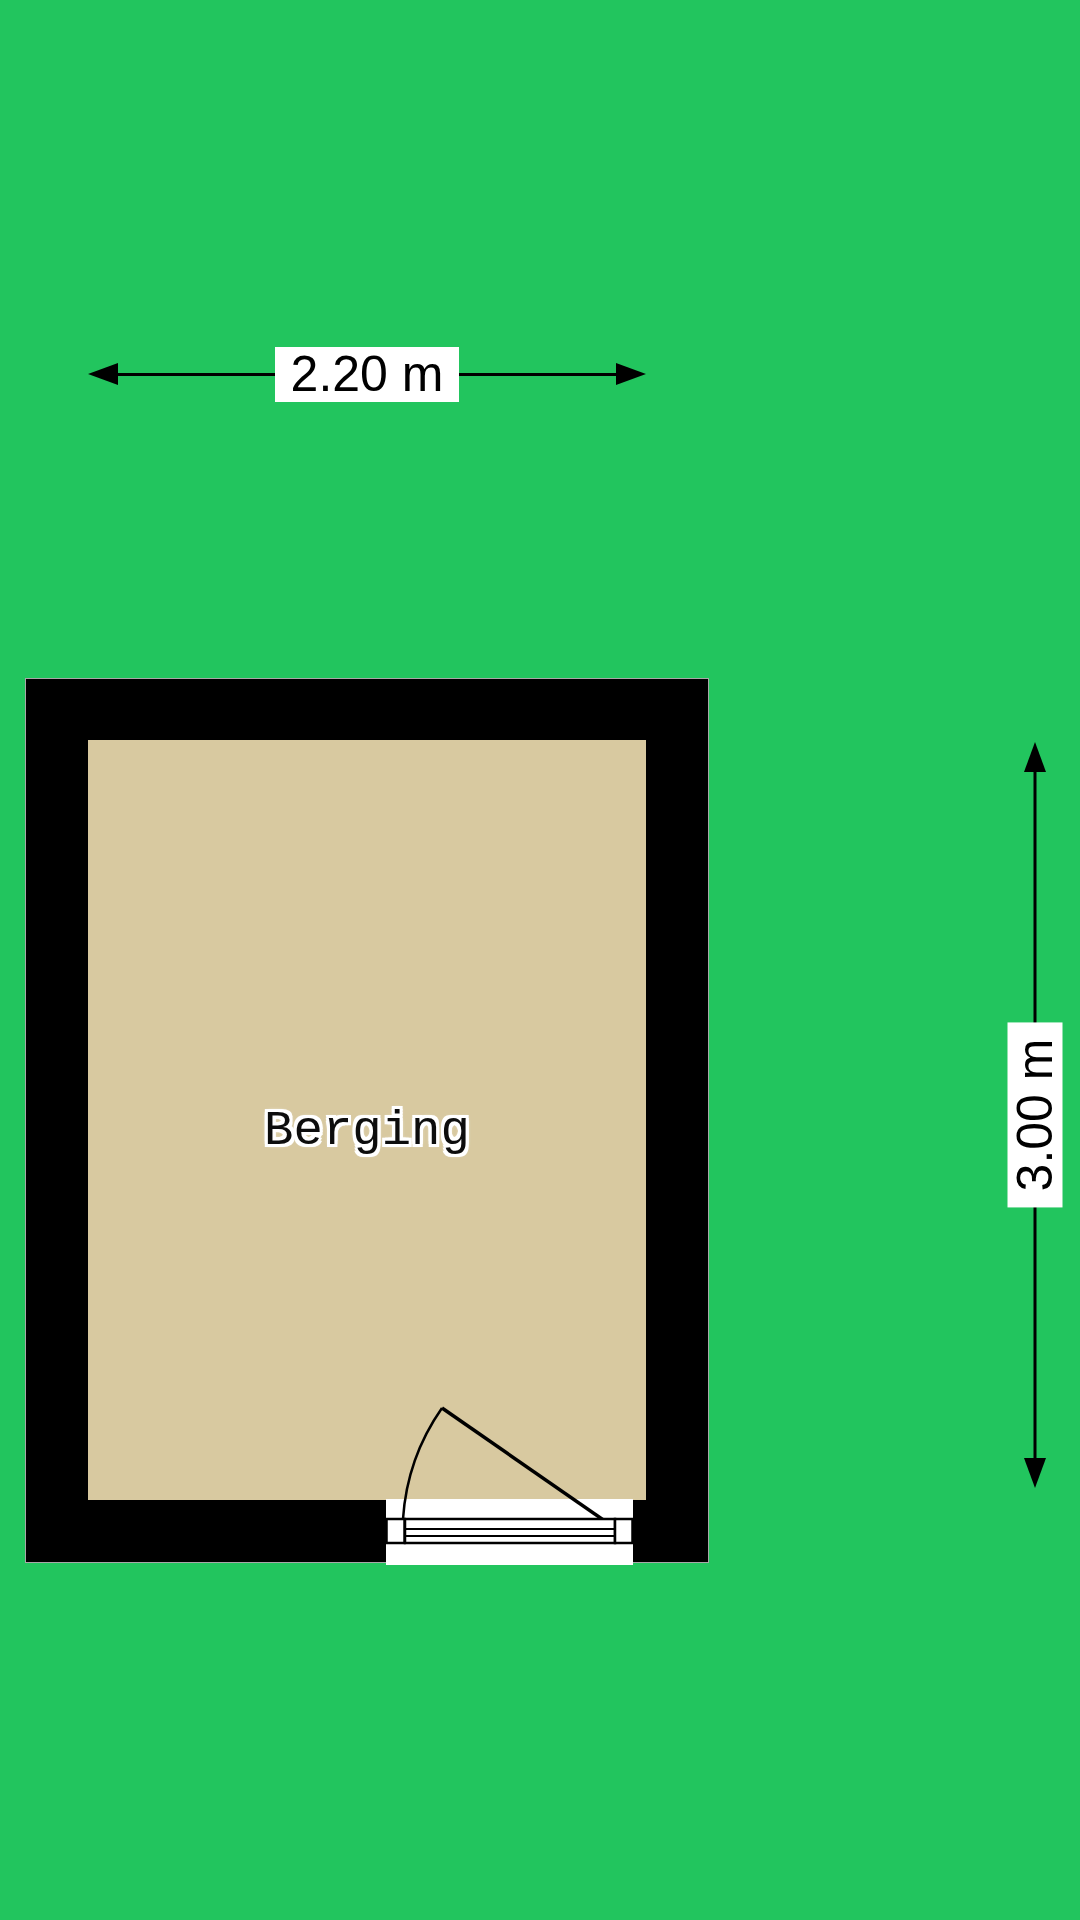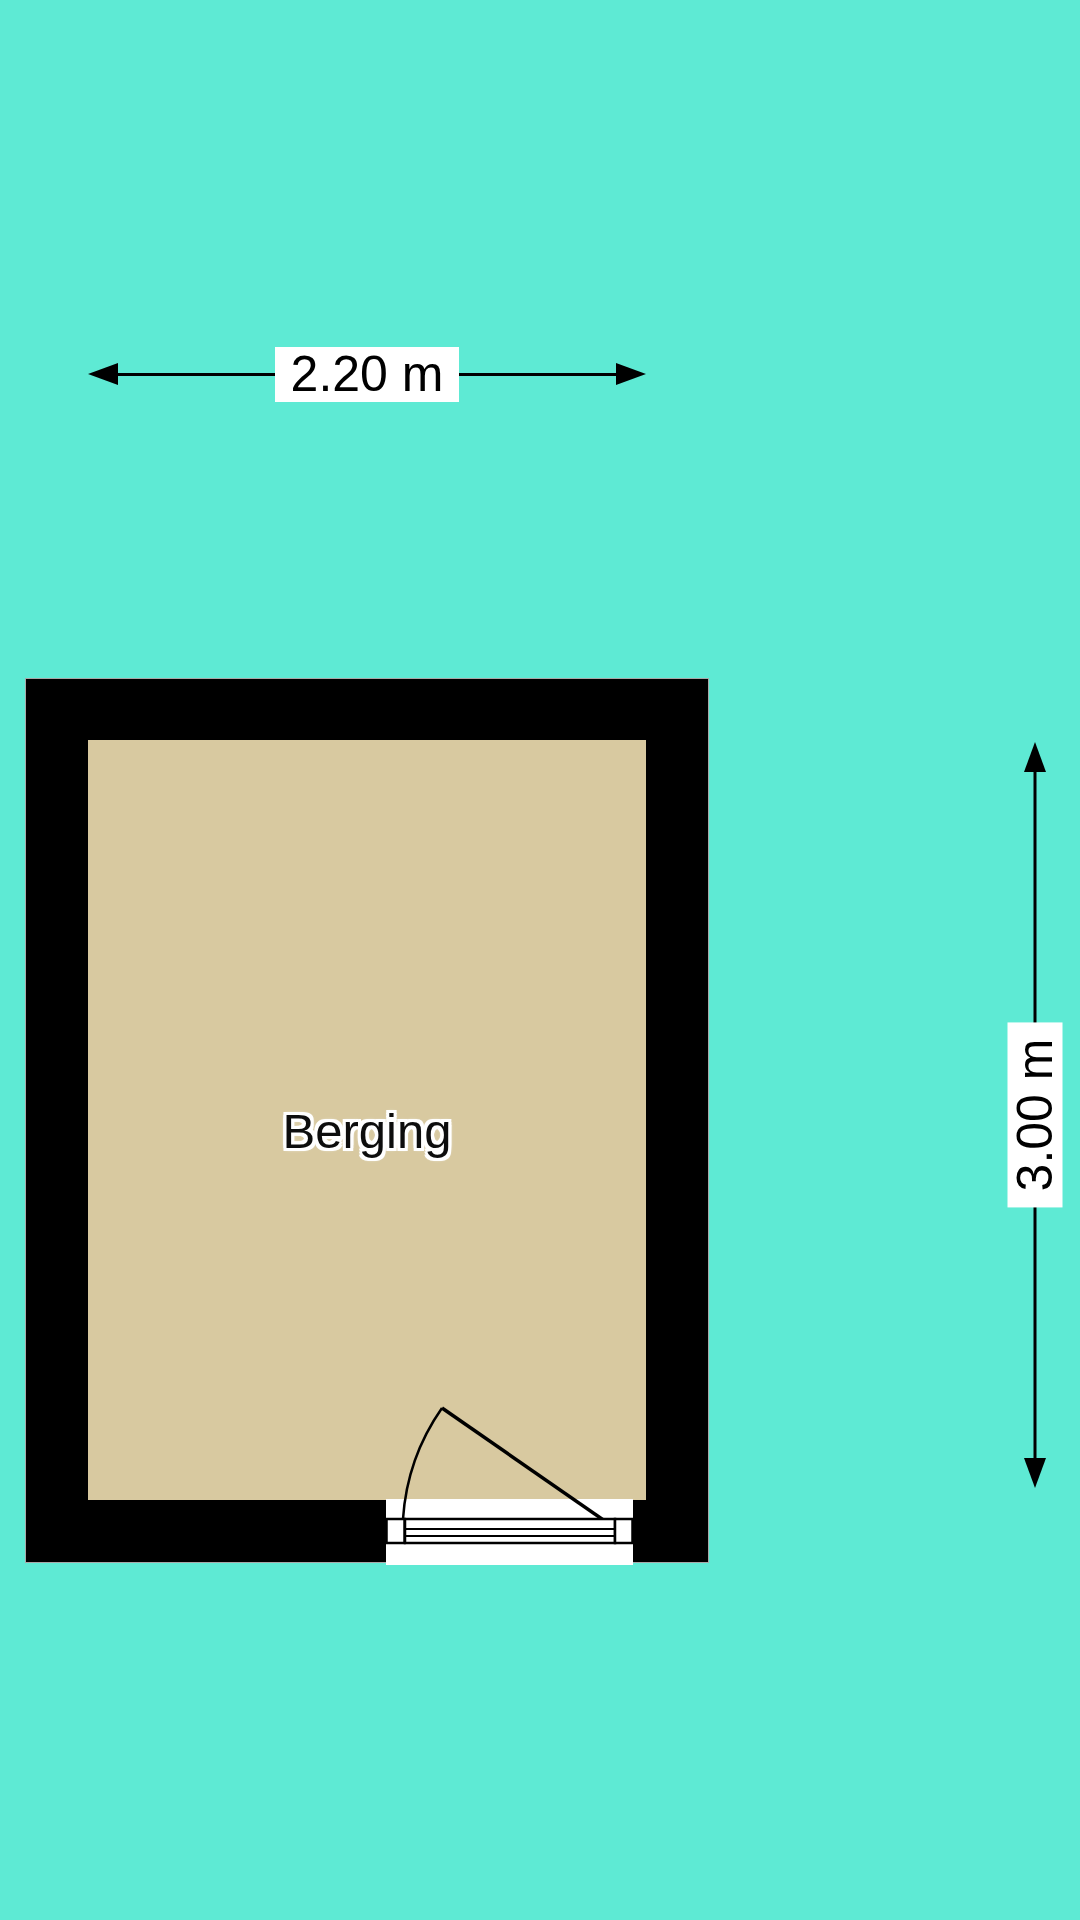--- a/index.html
+++ b/index.html
@@ -11,21 +11,21 @@
     width: 1080px;
     height: 1920px;
     position: relative;
     overflow: hidden;
     font-family: "Liberation Sans", sans-serif;
     color: #000;
   }
   .canvas {
     position: absolute;
     inset: 0;
-    background: #5eead4;
+    background: #22c55e;
   }
 
   
   .dim-h {
     position: absolute;
     left: 88px;
     top: 344px;
     width: 558px;
     height: 60px;
     display: flex;
@@ -128,20 +128,21 @@
     transform: translate(-50%, -50%);
     font-size: 49px;
     white-space: nowrap;
     color: #0d0d0d;
     text-shadow:
       -3px -3px 0 #fff,  3px -3px 0 #fff,
       -3px  3px 0 #fff,  3px  3px 0 #fff,
       -3px  0   0 #fff,  3px  0   0 #fff,
        0   -3px 0 #fff,  0    3px 0 #fff,
        0    0   5px #fff, 0 0 5px #fff;
+    font-family: Liberation Mono, monospace;
   }
 
   
   .door-svg {
     position: absolute;
     inset: 0;
     width: 1080px;
     height: 1920px;
     pointer-events: none;
   }

